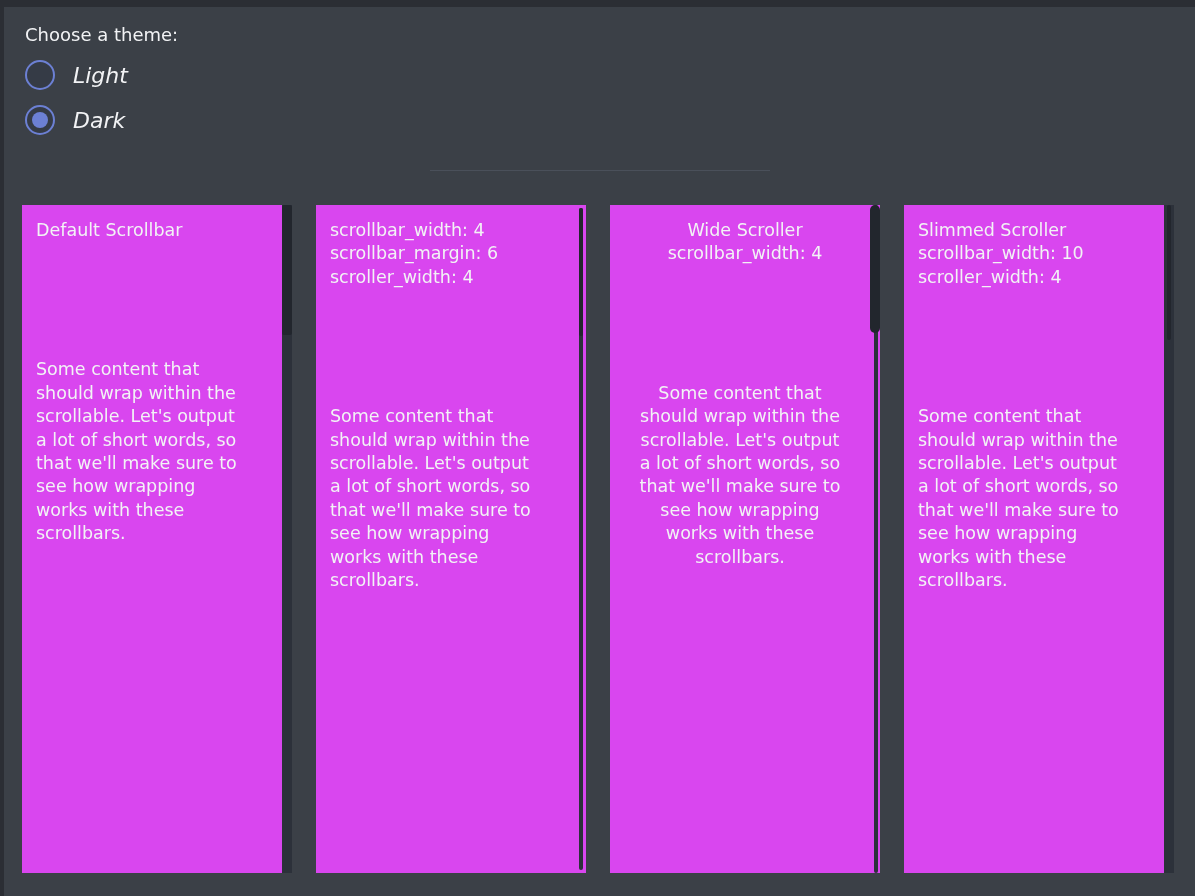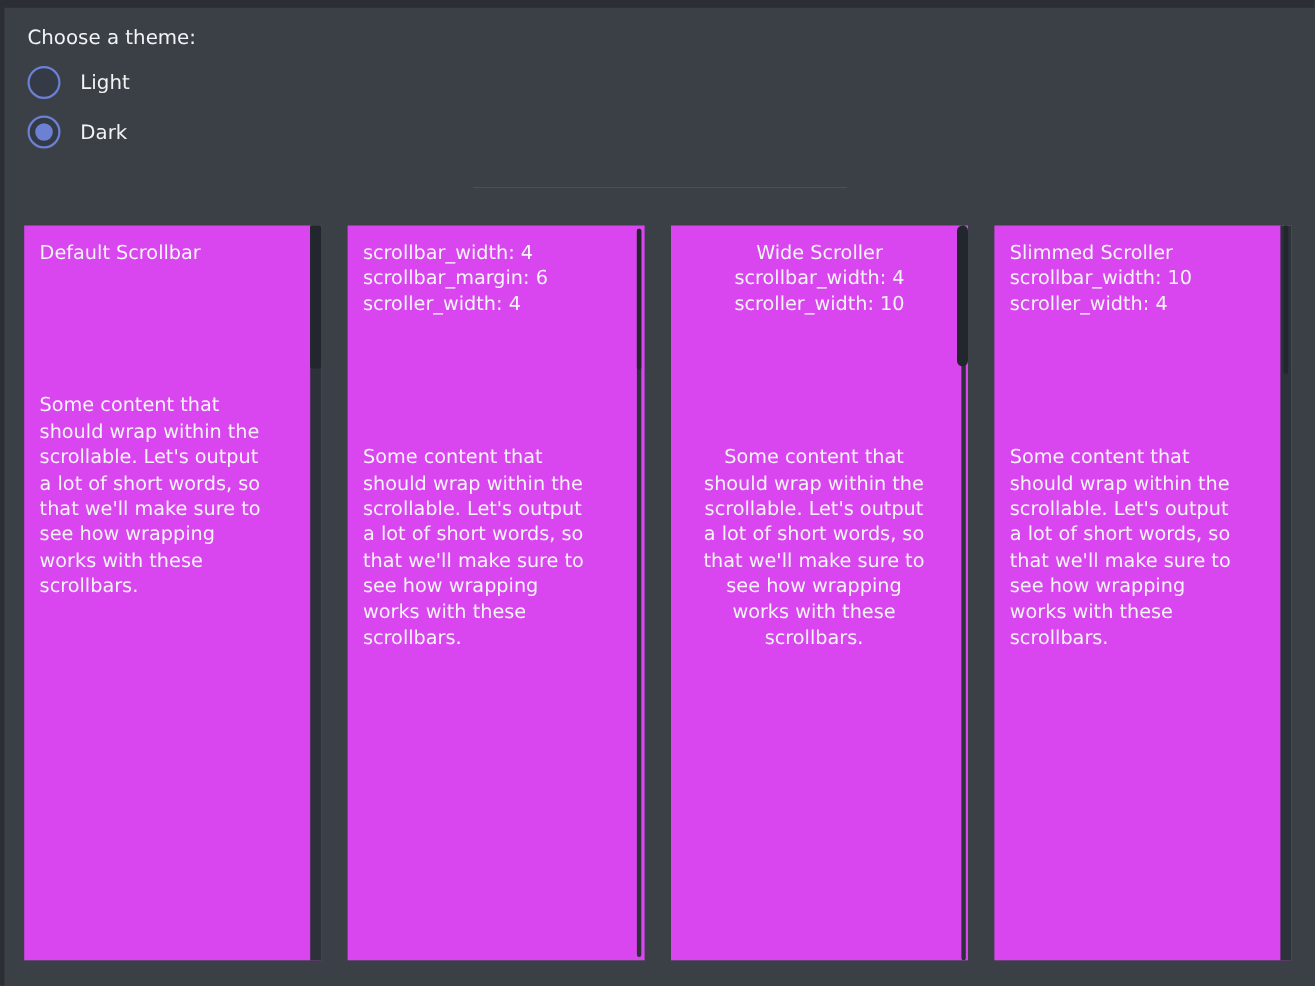--- a/index.html
+++ b/index.html
@@ -15,21 +15,21 @@
   .theme-label{position:absolute;left:25px;top:24px;font-size:18px;line-height:22px;}
   .radio-row{position:absolute;left:25px;display:flex;align-items:center;gap:18px;height:30px;}
   .radio-row.light{top:60px;}
   .radio-row.dark{top:105px;}
   .radio-circle{
     width:26px;height:26px;border-radius:50%;
     border:2px solid #6c80d4;background:#353b46;
     display:flex;align-items:center;justify-content:center;flex:0 0 auto;
   }
   .radio-dot{width:16px;height:16px;border-radius:50%;background:#6c80d4;}
-  .radio-label{font-size:18px;}
+  .radio-label{font-size:22px;font-style:italic;}
 
   .divider{position:absolute;left:430px;top:170px;width:340px;height:1px;background:#4a505a;}
 
   
   .column{
     position:absolute;top:205px;width:270px;height:668px;
     background:#d946ef;box-sizing:border-box;padding:14px 14px 14px 14px;
   }
   .col-1{left:22px;} .col-2{left:316px;} .col-3{left:610px;text-align:center;} .col-4{left:904px;}
   .col-header,.param-line{font-size:17.5px;line-height:23.4px;white-space:nowrap;}
@@ -101,21 +101,20 @@
 see how wrapping
 works with these
 scrollbars.</div>
   <div class="sb-track"></div>
   <div class="sb-thumb"></div>
 </section>
 
 <section class="column col-3 col-wide">
   <div class="col-header">Wide Scroller</div>
   <div class="param-line">scrollbar_width: 4</div>
-  <div class="param-line">scroller_width: 10</div>
   <div class="spacer"></div>
   <div class="col-body">Some content that
 should wrap within the
 scrollable. Let's output
 a lot of short words, so
 that we'll make sure to
 see how wrapping
 works with these
 scrollbars.</div>
   <div class="sb-track"></div>

